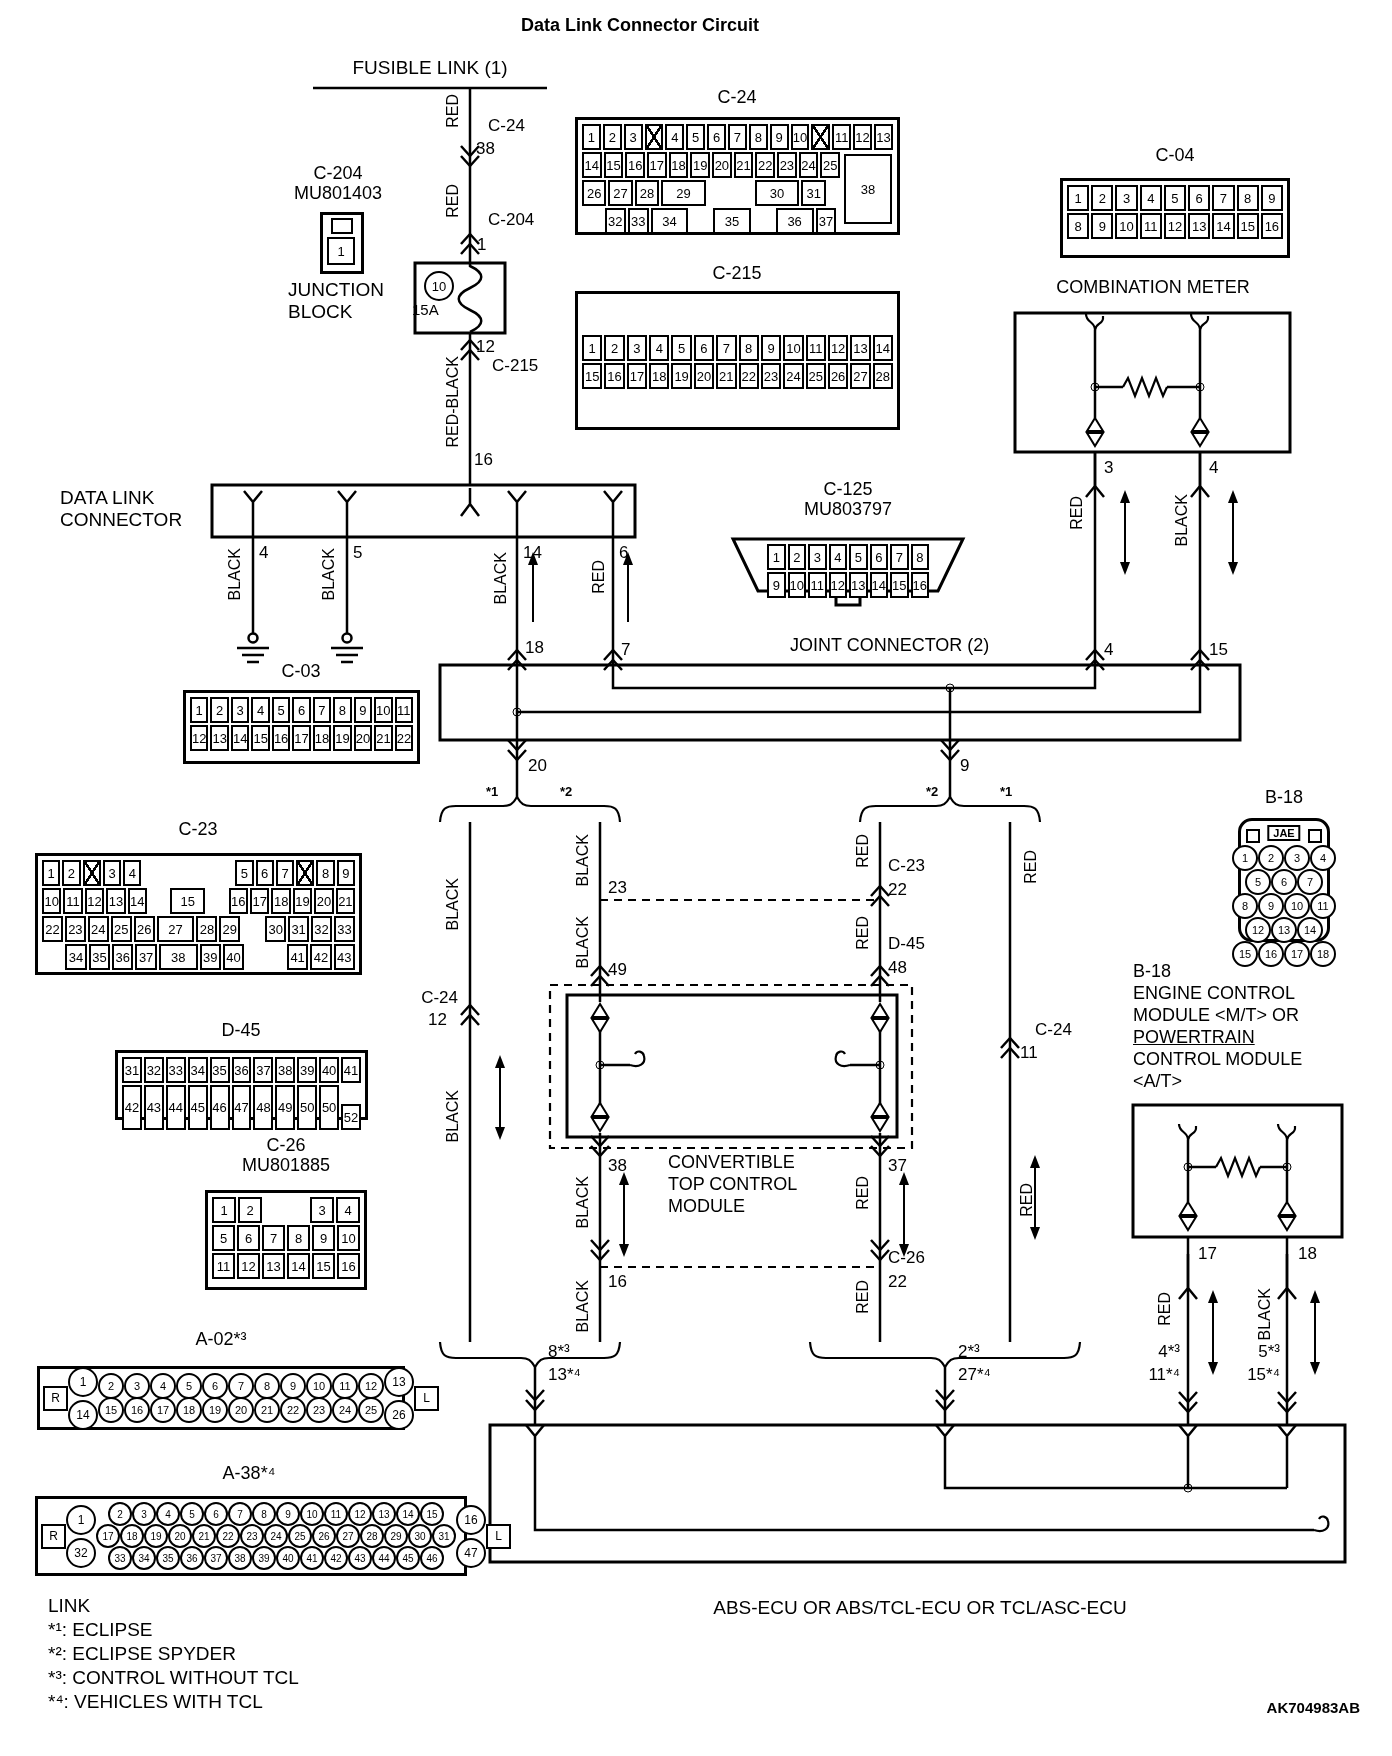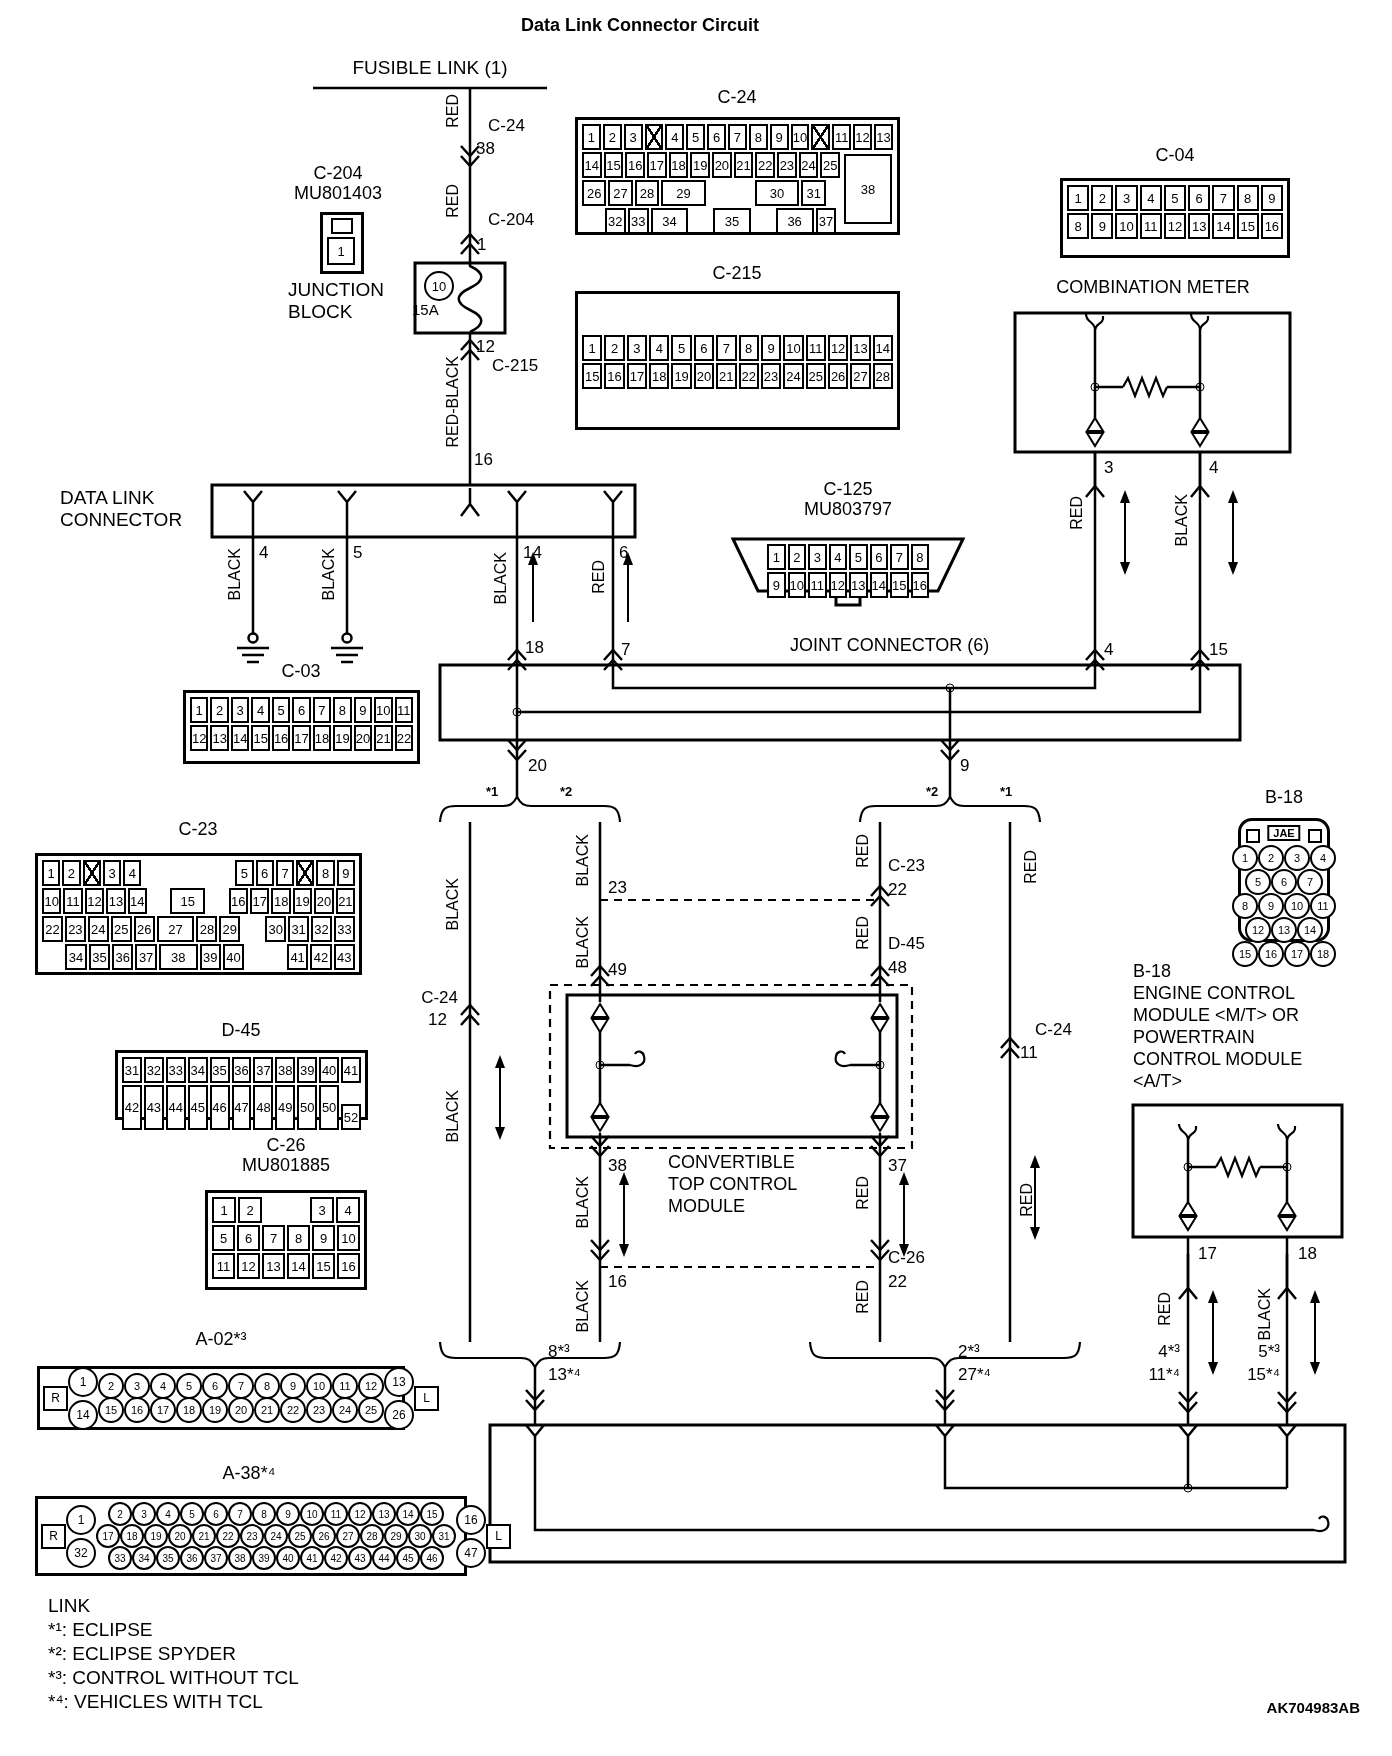--- a/index.html
+++ b/index.html
@@ -240,21 +240,21 @@
 <div class="pin" style="left:621px;top:640px;">7</div>
 
 <div class="lab ctr" style="left:1028px;top:278px;width:250px;">COMBINATION METER</div>
 <div class="pin" style="left:1104px;top:458px;">3</div>
 <div class="pin" style="left:1209px;top:458px;">4</div>
 <div class="vlab" style="left:1068px;top:496px;">RED</div>
 <div class="vlab" style="left:1173px;top:494px;">BLACK</div>
 <div class="pin" style="left:1104px;top:640px;">4</div>
 <div class="pin" style="left:1209px;top:640px;">15</div>
 
-<div class="lab" style="left:790px;top:636px;">JOINT CONNECTOR (6)</div>
+<div class="lab" style="left:790px;top:636px;">JOINT CONNECTOR (2)</div>
 <div class="pin" style="left:528px;top:756px;">20</div>
 <div class="pin" style="left:960px;top:756px;">9</div>
 
 <div class="small" style="left:486px;top:784px;">*1</div>
 <div class="small" style="left:560px;top:784px;">*2</div>
 <div class="small" style="left:926px;top:784px;">*2</div>
 <div class="small" style="left:1000px;top:784px;">*1</div>
 
 <div class="vlab" style="left:574px;top:834px;">BLACK</div>
 <div class="pin" style="left:608px;top:878px;">23</div>
@@ -286,36 +286,37 @@
 <div class="vlab" style="left:574px;top:1280px;">BLACK</div>
 <div class="vlab" style="left:854px;top:1280px;">RED</div>
 
 <div class="lab" style="left:668px;top:1153px;">CONVERTIBLE</div>
 <div class="lab" style="left:668px;top:1175px;">TOP CONTROL</div>
 <div class="lab" style="left:668px;top:1197px;">MODULE</div>
 
 <div class="lab" style="left:1133px;top:962px;">B-18</div>
 <div class="lab" style="left:1133px;top:984px;">ENGINE CONTROL</div>
 <div class="lab" style="left:1133px;top:1006px;">MODULE &lt;M/T&gt; OR</div>
-<div class="lab" style="left:1133px;top:1028px;">POWERTRAIN</div>
+<div class="lab" style="left:1133px;top:1028px;text-decoration:underline;">POWERTRAIN</div>
 <div class="lab" style="left:1133px;top:1050px;">CONTROL MODULE</div>
 <div class="lab" style="left:1133px;top:1072px;">&lt;A/T&gt;</div>
 <div class="pin" style="left:1198px;top:1244px;">17</div>
 <div class="pin" style="left:1298px;top:1244px;">18</div>
 <div class="vlab" style="left:1156px;top:1292px;">RED</div>
 <div class="vlab" style="left:1256px;top:1288px;">BLACK</div>
 
 <div class="pin" style="left:548px;top:1342px;">8*³</div>
 <div class="pin" style="left:548px;top:1365px;">13*⁴</div>
 <div class="pin" style="left:958px;top:1342px;">2*³</div>
 <div class="pin" style="left:958px;top:1365px;">27*⁴</div>
 <div class="pin rgt" style="left:1108px;top:1342px;width:72px;">4*³</div>
 <div class="pin rgt" style="left:1108px;top:1365px;width:72px;">11*⁴</div>
 <div class="pin rgt" style="left:1208px;top:1342px;width:72px;">5*³</div>
 <div class="pin rgt" style="left:1208px;top:1365px;width:72px;">15*⁴</div>
+<div class="lab s19 ctr" style="left:650px;top:1598px;width:540px;">ABS-ECU OR ABS/TCL-ECU OR TCL/ASC-ECU</div>
 
 <div class="lab s19" style="left:48px;top:1596px;">LINK</div>
 <div class="lab s19" style="left:48px;top:1620px;">*¹: ECLIPSE</div>
 <div class="lab s19" style="left:48px;top:1644px;text-align:center;">*²: ECLIPSE SPYDER</div>
 <div class="lab s19" style="left:48px;top:1668px;">*³: CONTROL WITHOUT TCL</div>
 <div class="lab s19" style="left:48px;top:1692px;">*⁴: VEHICLES WITH TCL</div>
 <div class="lab b rgt" style="left:1160px;top:1700px;width:200px;font-size:15px;">AK704983AB</div>
 
 <div class="lab ctr" style="left:662px;top:88px;width:150px;">C-24</div>
 <div class="conn" style="left:575px;top:117px;width:325px;height:118px;">

